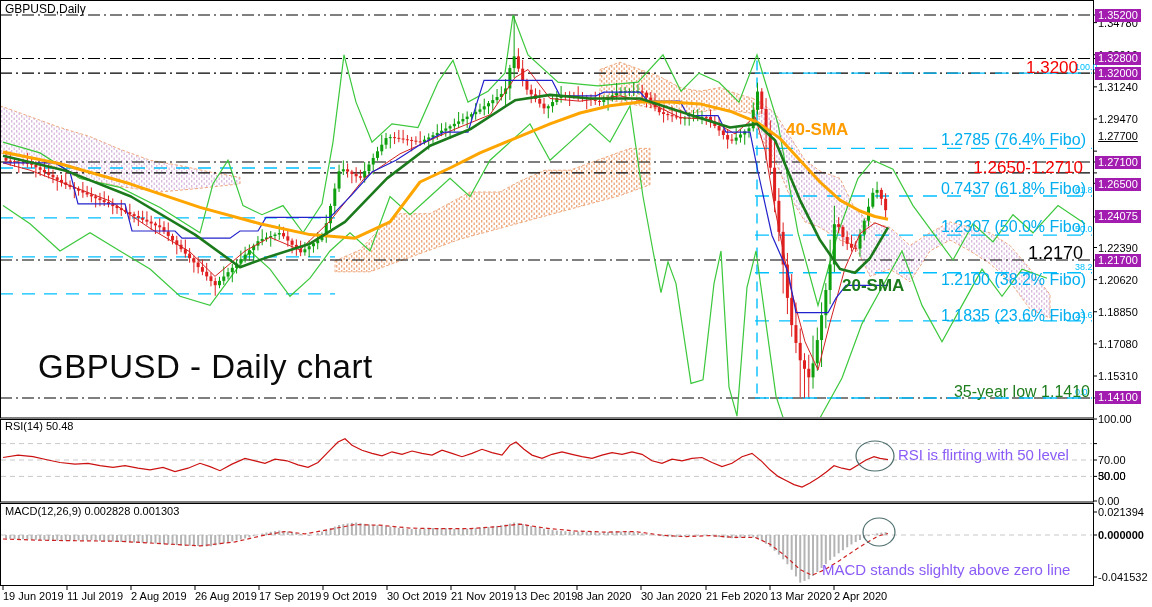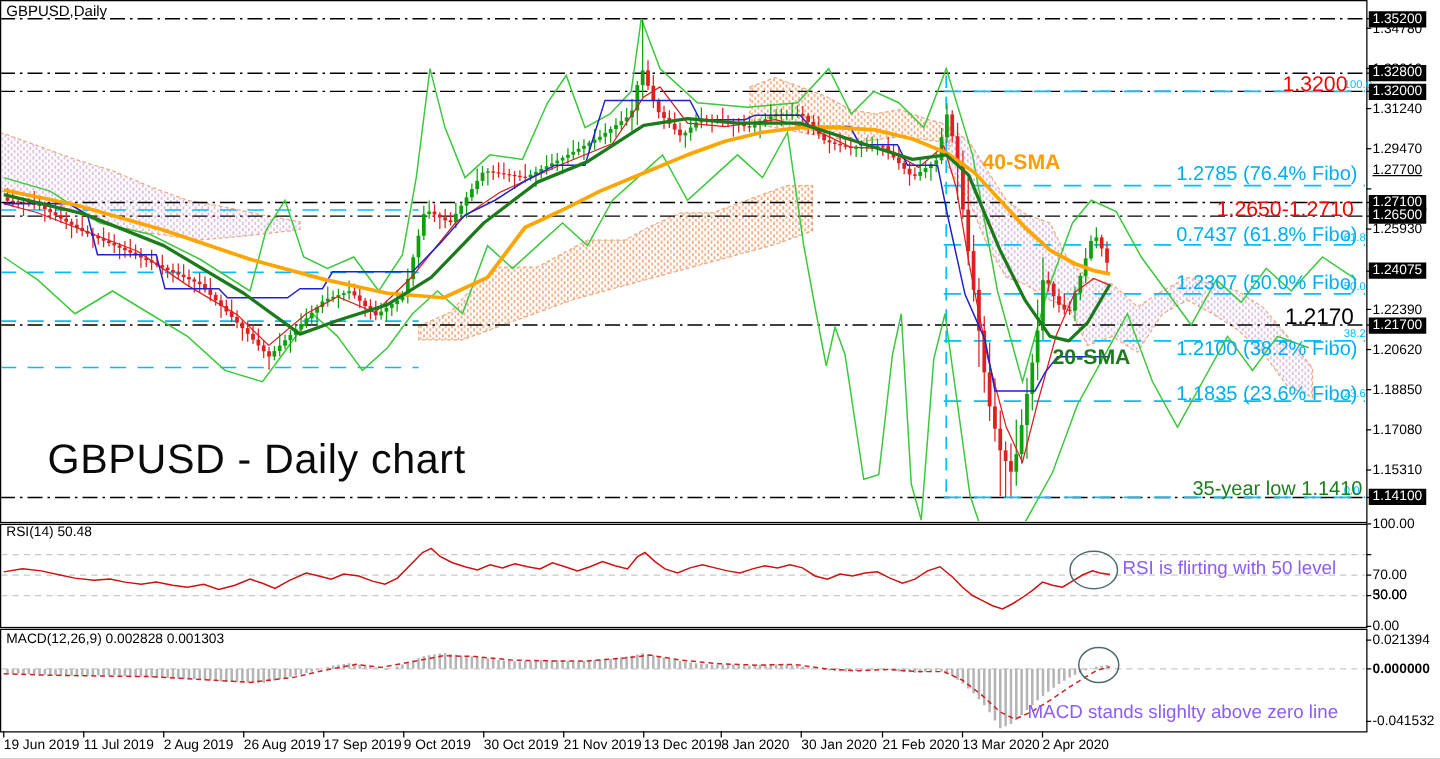--- a/index.html
+++ b/index.html
@@ -11,21 +11,21 @@
   .title{left:38px;top:350px;font-size:33px;color:#0a0a0a;letter-spacing:0.5px;}
   .sma40{left:786px;top:121px;font-size:17px;font-weight:600;color:#ff9c00;}
   .sma20{left:842px;top:277px;font-size:17px;font-weight:600;color:#1b7a1b;}
   .fib{font-size:16px;color:#00AEEF;text-align:center;}
   .red{font-size:17px;color:#f40000;text-align:right;}
   .blk{font-size:18px;color:#000;text-align:right;}
   .grn{font-size:16px;color:#1e7d1e;text-align:right;}
   .note{font-size:15px;color:#8b5cf6;}
   .ind{font-size:11px;color:#000;}
   .ticklbl{position:absolute;left:1098px;font-size:11px;color:#000;white-space:nowrap;}
-  .badge{position:absolute;left:1095px;background:#000000;color:#fff;font-size:11px;
+  .badge{position:absolute;left:1095px;background:#a21caf;color:#fff;font-size:11px;
          height:13px;line-height:13px;padding:0 3px;white-space:nowrap;}
   .datelbl{position:absolute;top:590px;font-size:11px;color:#000;white-space:nowrap;}
 </style>
 </head>
 <body>
 
 <div id="stage">
   <svg id="chart-svg" width="1152" height="607">
       <defs>
         <pattern id="pa" width="5" height="5" patternUnits="userSpaceOnUse">
@@ -790,21 +790,21 @@
     <div class="ticklbl" style="top:177px;">1.25930</div>
     <div class="ticklbl" style="top:242px;">1.22390</div>
     <div class="ticklbl" style="top:274px;">1.20620</div>
     <div class="ticklbl" style="top:306px;">1.18850</div>
     <div class="ticklbl" style="top:338px;">1.17080</div>
     <div class="ticklbl" style="top:370px;">1.15310</div>
     <div class="badge" style="top:9px;">1.35200</div>
     <div class="badge" style="top:52px;">1.32800</div>
     <div class="badge" style="top:67px;">1.32000</div>
     <div class="badge" style="top:156px;">1.27100</div>
-    <div class="badge" style="top:166px;text-align:right;">1.26500</div>
+    <div class="badge" style="top:178px;text-align:right;">1.26500</div>
     <div class="badge" style="top:210px;">1.24075</div>
     <div class="badge" style="top:254px;">1.21700</div>
     <div class="badge" style="top:391px;">1.14100</div>
     <div class="ticklbl" style="top:413px;">100.00</div>
     <div class="ticklbl" style="top:438px;margin-top:16px;">70.00</div>
     <div class="ticklbl" style="top:470px;">50.00</div>
     <div class="ticklbl" style="top:470px;">30.00</div>
     <div class="ticklbl" style="top:495px;">0.00</div>
     <div class="ticklbl" style="top:506px;">0.021394</div>
     <div class="ticklbl" style="top:529px;font-weight:bold;">0.000000</div>

